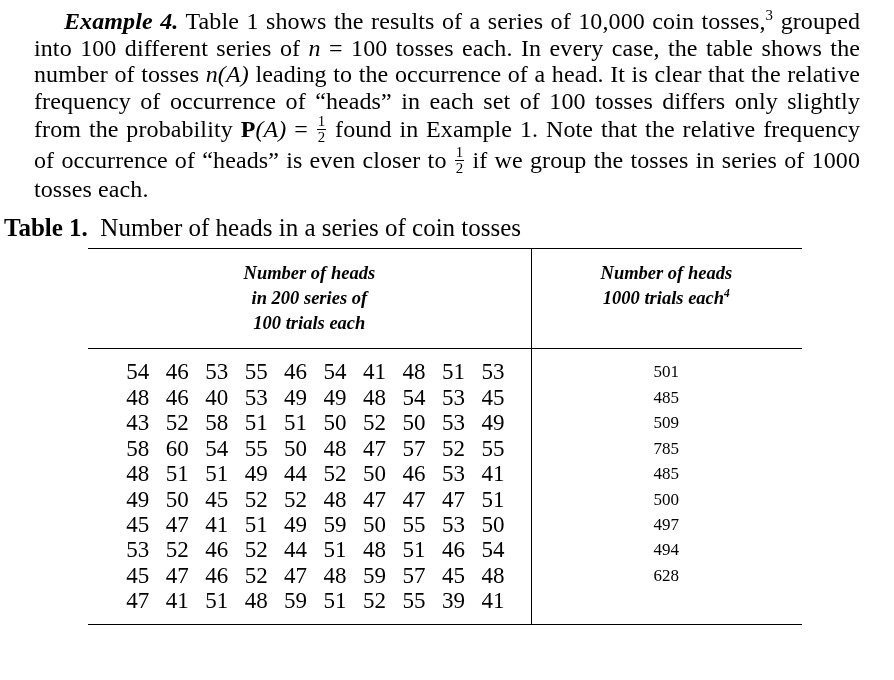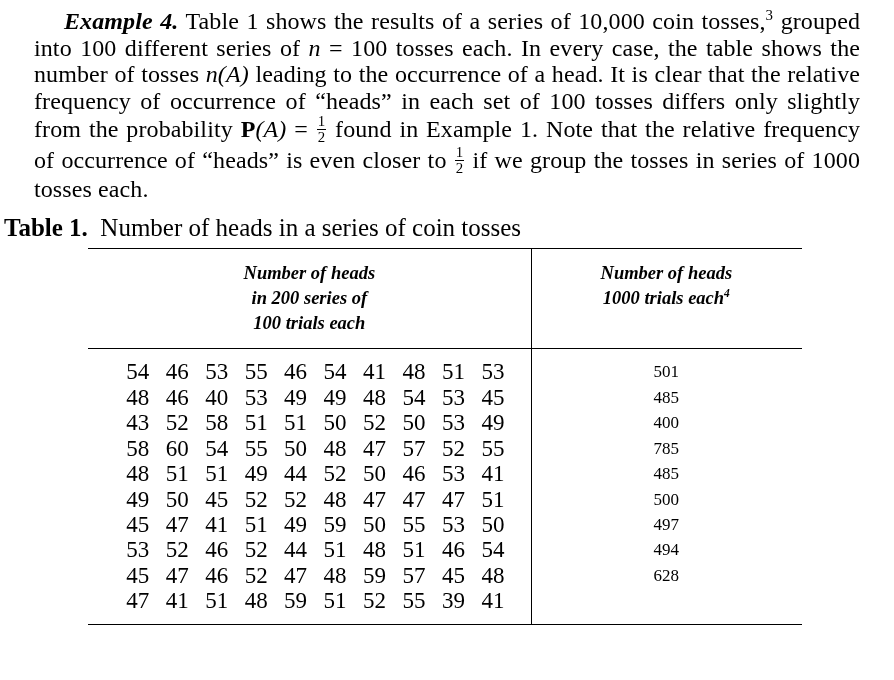--- a/index.html
+++ b/index.html
@@ -283,21 +283,21 @@
             <span class="cell">51</span>
             <span class="cell">52</span>
             <span class="cell">55</span>
             <span class="cell">39</span>
             <span class="cell">41</span>
         </div>
       </div>
       <div class="tb-right">
         <div class="rrow">501</div>
         <div class="rrow">485</div>
-        <div class="rrow">400</div>
+        <div class="rrow">509</div>
         <div class="rrow">785</div>
         <div class="rrow">485</div>
         <div class="rrow">500</div>
         <div class="rrow">497</div>
         <div class="rrow">494</div>
         <div class="rrow">628</div>
       </div>
     </div>
 
     <div class="rule"></div>

